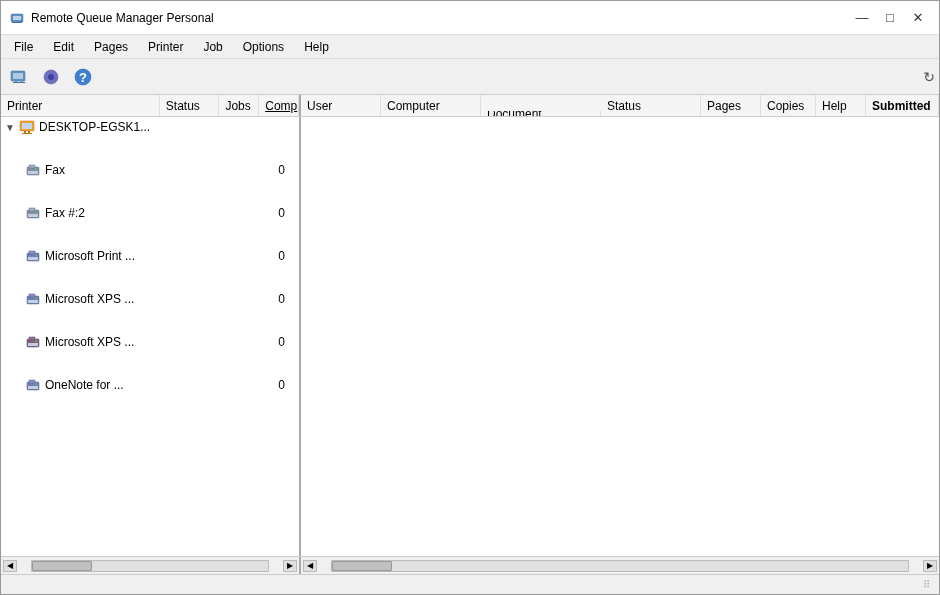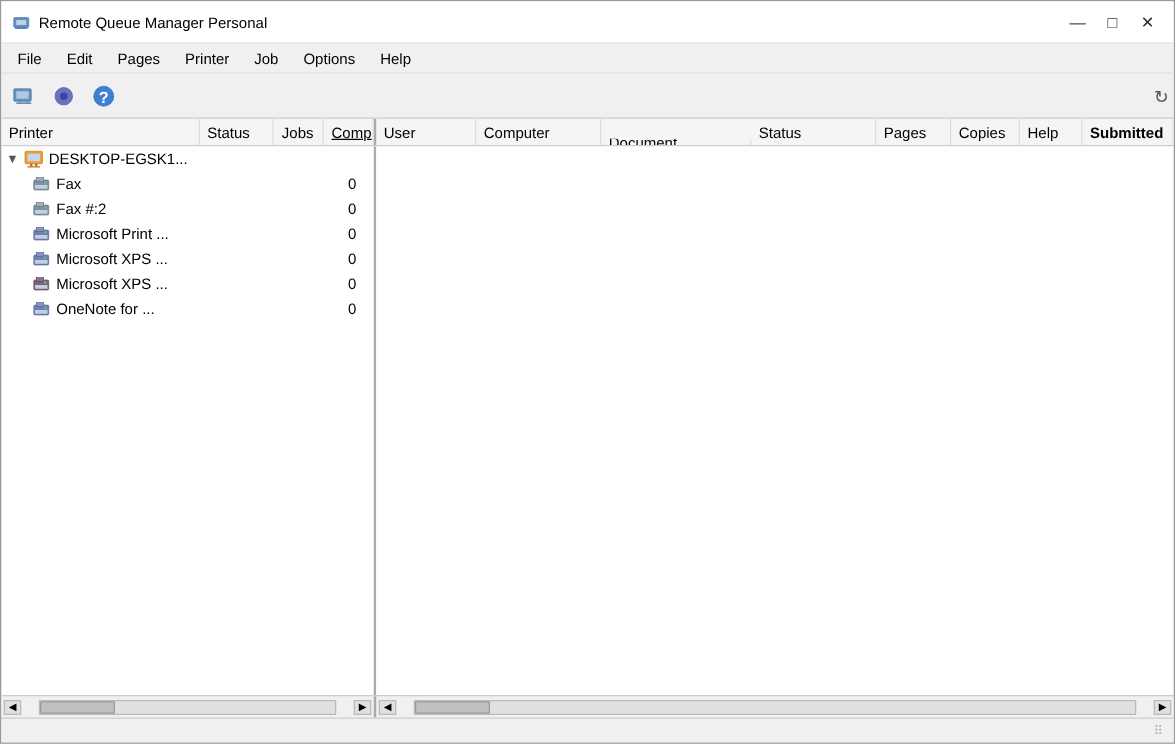--- a/index.html
+++ b/index.html
@@ -185,20 +185,21 @@
       color: #555;
       width: 10px;
     }
     .printer-row {
       display: flex;
       align-items: center;
       padding: 2px 4px 2px 24px;
       gap: 4px;
       cursor: pointer;
       font-size: 12px;
+      margin-top: 23px;
     }
     .printer-row .jobs-count {
       margin-left: auto;
       padding-right: 10px;
       color: #000;
     }
 
     
     .icon-computer {
       width: 16px; height: 16px;

